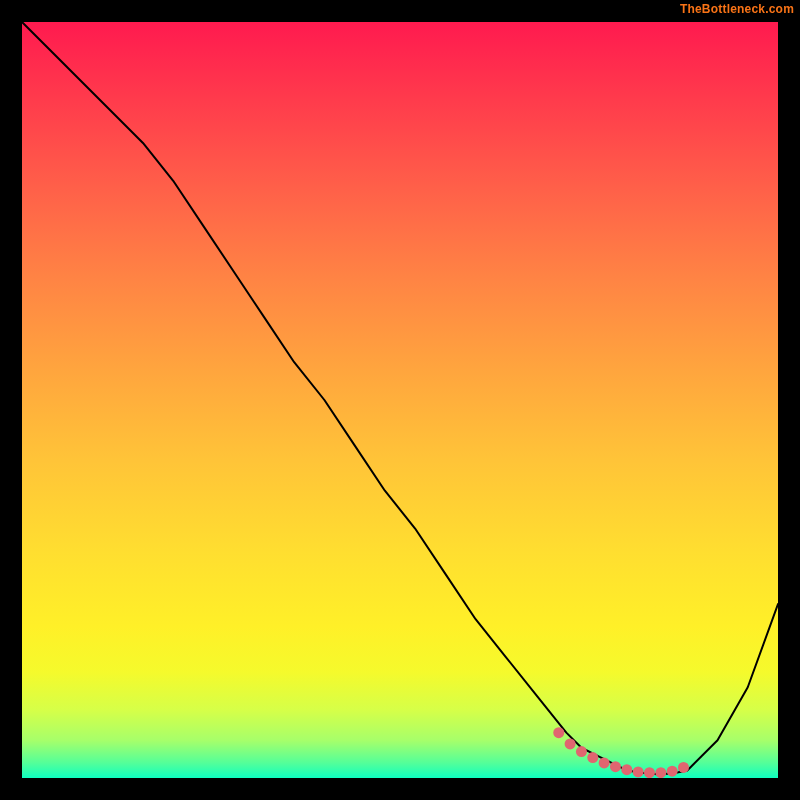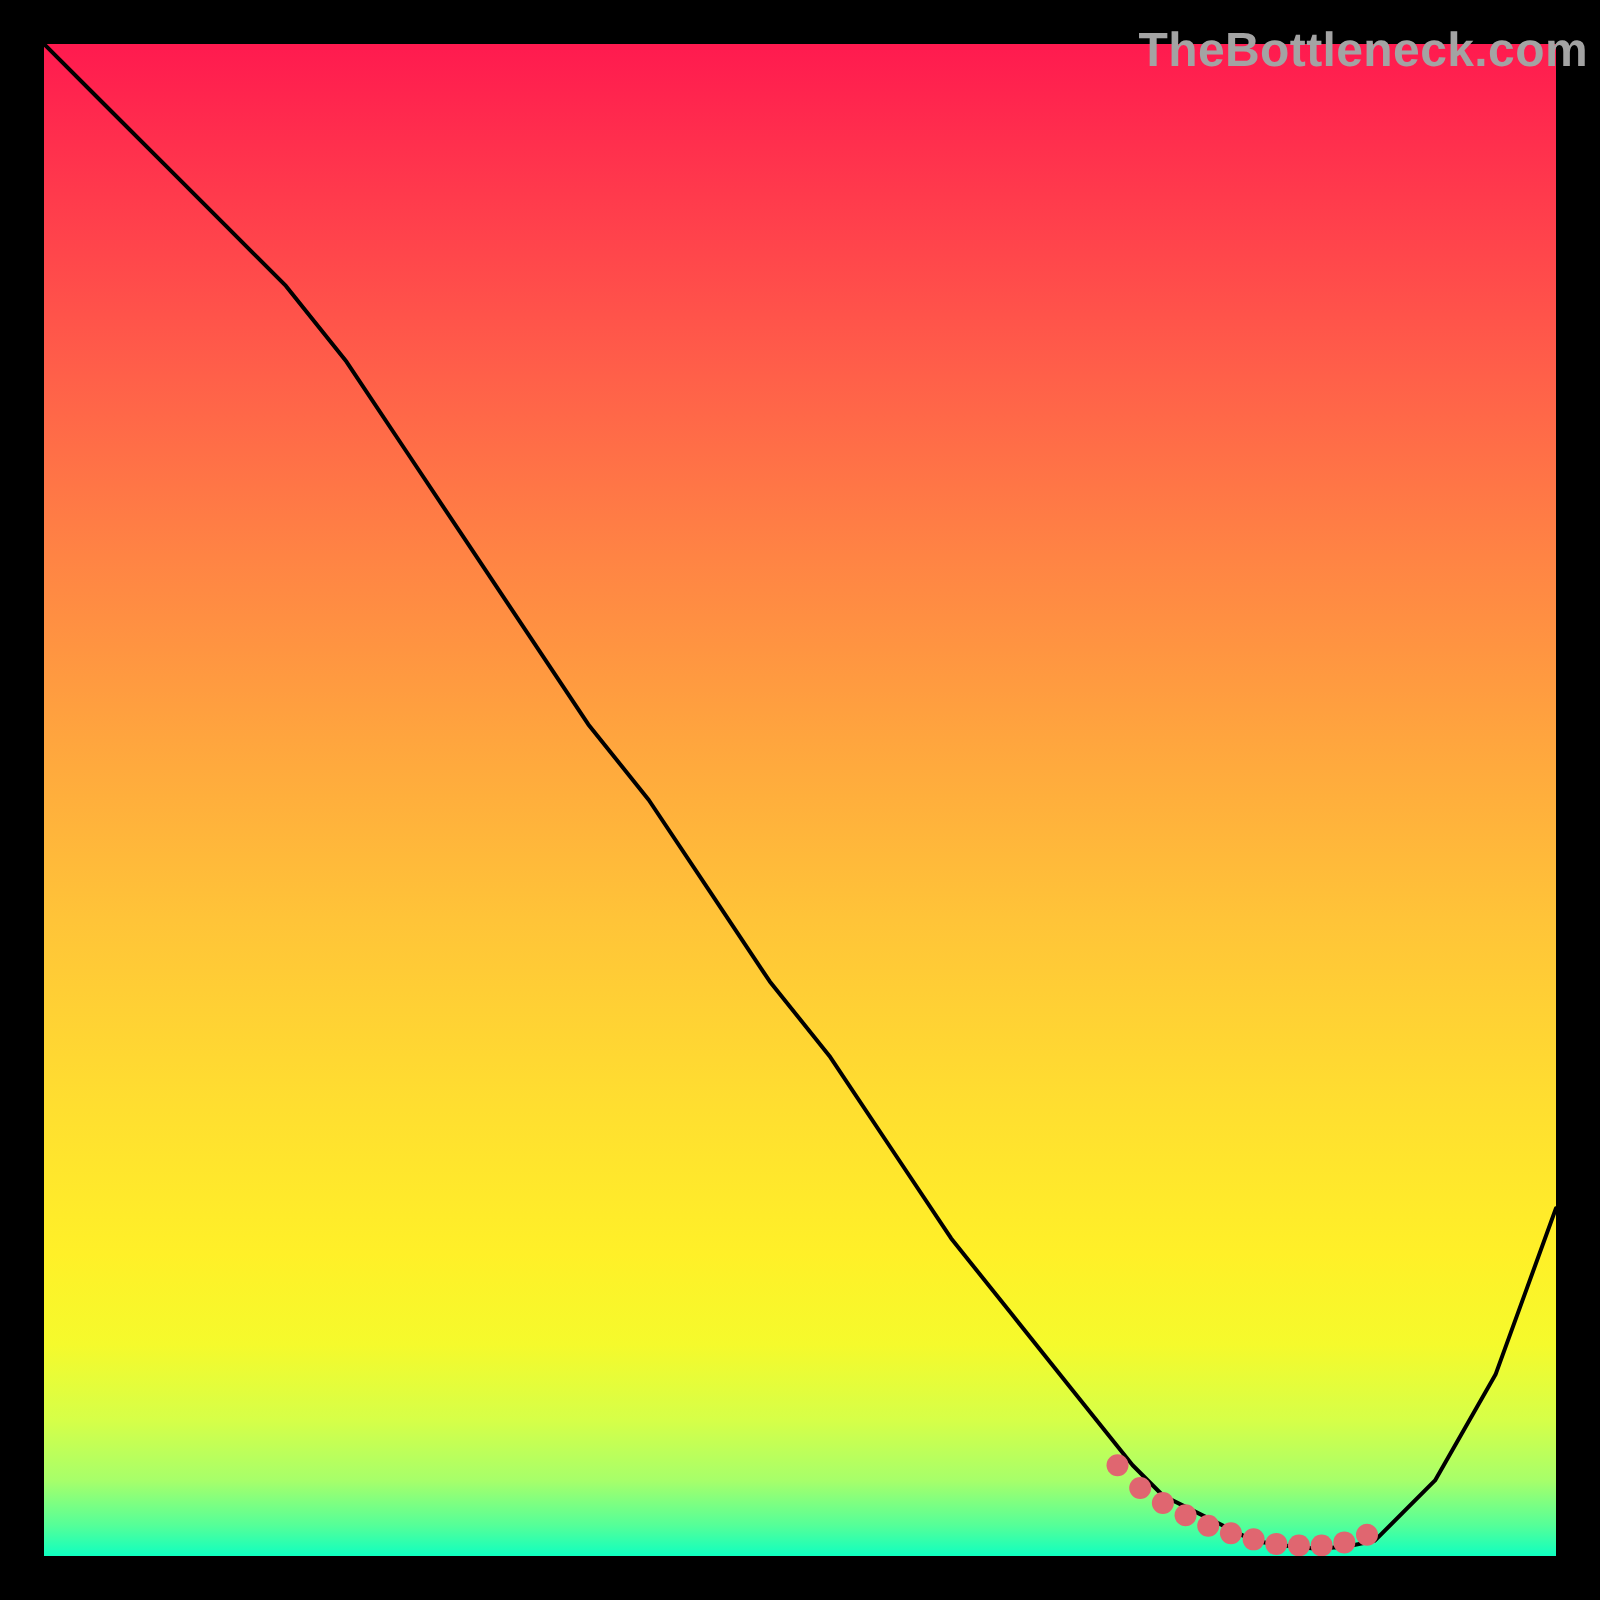--- a/index.html
+++ b/index.html
@@ -47,26 +47,26 @@
   }
   .svg-overlay {
     position: absolute;
     left: 0;
     top: 0;
     width: 100%;
     height: 100%;
   }
   .watermark {
     position: absolute;
-    top: 12px;
+    top: 2px;
     right: 6px;
     font-family: Arial, Helvetica, sans-serif;
-    font-size: 24px;
+    font-size: 12px;
     font-weight: bold;
-    color: #a3a3a3;
+    color: #f97316;
     letter-spacing: 0.2px;
   }
 </style>
 </head>
 <body>
 
 <div class="container">
   <div class="plot-area">
     <div class="gradient-bg"></div>
     <svg id="overlay" class="svg-overlay" viewBox="0 0 756 756" preserveAspectRatio="none">

